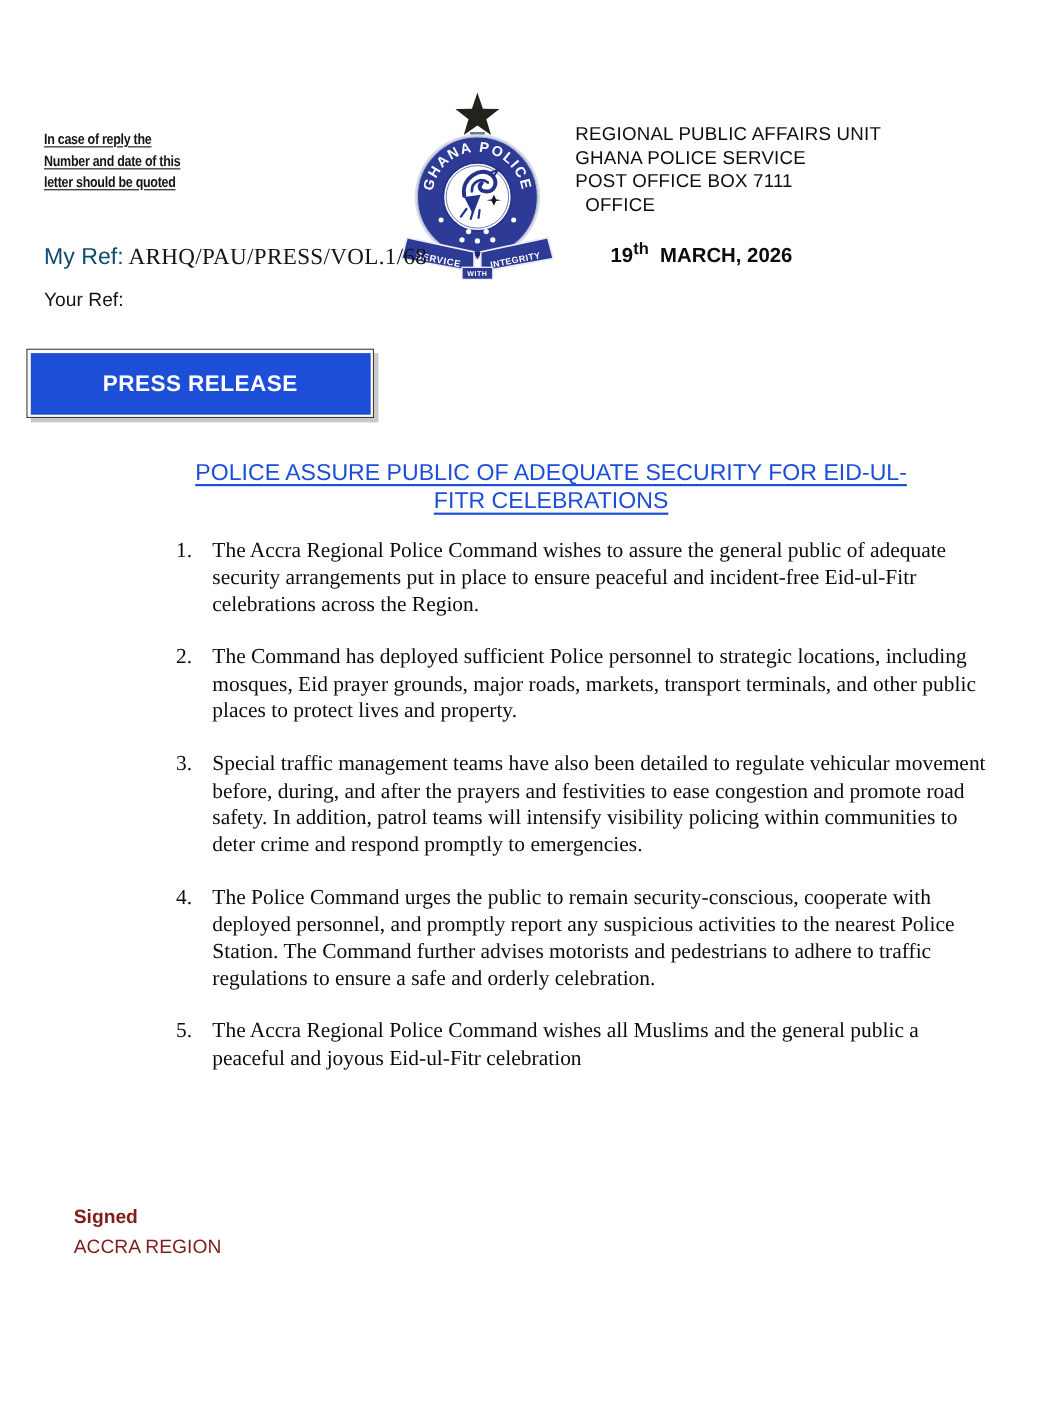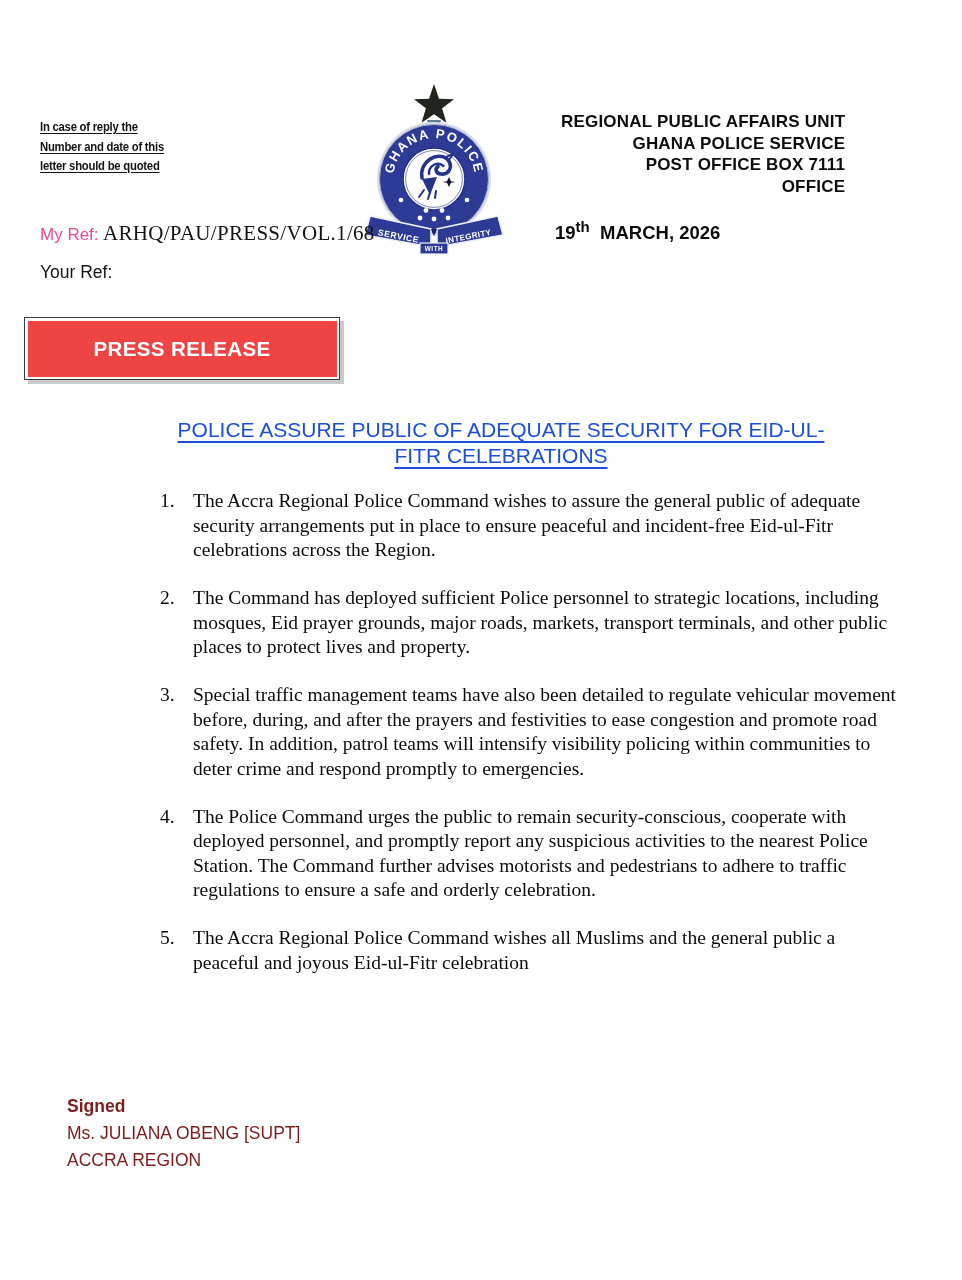--- a/index.html
+++ b/index.html
@@ -18,42 +18,42 @@
     transform:scaleX(0.84); transform-origin:left top;
     letter-spacing:-0.3px; color:#151515;
   }
   .reply-note div { text-decoration:underline; text-underline-offset:2px; white-space:nowrap; }
 
   
   .crest { position:absolute; left:358px; top:82px; width:152px; height:178px; }
 
   
   .unit-block {
-    position:absolute; left:561px; top:111px;
-    font-weight:700; font-size:17px; line-height:21.5px;
-    letter-spacing:0.2px; color:#0d0d0d; white-space:nowrap;text-align:right;
+    position:absolute; left:523px; top:111px;
+    font-weight:400; font-size:17px; line-height:21.5px;
+    letter-spacing:0.2px; color:#0d0d0d; white-space:nowrap;
   }
   .unit-block .indent { padding-left:9px; }
 
   
   .ref-row { position:absolute; left:40px; top:221px; white-space:nowrap; }
-  .ref-label { font-size:17px; color:#ec4899; }
+  .ref-label { font-size:21px; color:#0c4a6e; }
   .ref-value { font-family:"Liberation Serif", serif; font-size:21px; letter-spacing:0.3px; color:#141414; }
   .date-line { position:absolute; left:555px; top:218px; font-weight:700; font-size:18.5px; color:#0d0d0d; white-space:nowrap; }
   .date-line sup { font-size:15px; font-weight:700; }
   .your-ref { position:absolute; left:40px; top:262px; font-size:17.5px; color:#141414;text-align:right; }
 
   
   .press-box-outer {
     position:absolute; left:24px; top:317px; width:316px; height:63px;
     background:#ffffff; border:1.5px solid #3c3c3c; padding:2.5px;
     box-shadow:4px 4px 0 #c9c9c9;
   }
   .press-box {
-    width:100%; height:100%; background:#ef4444; color:#ffffff;
+    width:100%; height:100%; background:#1d4ed8; color:#ffffff;
     display:flex; align-items:center; justify-content:center;
     font-weight:700; font-size:20.5px; letter-spacing:0.4px;
   }
 
   
   .doc-title {
     position:absolute; left:131px; top:417px; width:740px;
     text-align:center; font-weight:400; font-size:21px; line-height:26px;
     color:#1d4ed8;
   }
@@ -189,17 +189,16 @@
       <div class="txt">The Police Command urges the public to remain security-conscious, cooperate with deployed personnel, and promptly report any suspicious activities to the nearest Police Station. The Command further advises motorists and pedestrians to adhere to traffic regulations to ensure a safe and orderly celebration.</div>
     </div>
     <div class="body-item">
       <span class="num">5.</span>
       <div class="txt">The Accra Regional Police Command wishes all Muslims and the general public a peaceful and joyous Eid-ul-Fitr celebration</div>
     </div>
   </div>
 
   <div class="signature">
     <div class="bold">Signed</div>
-    <div>Ms. JULIANA OBENG [SUPT]</div>
     <div>ACCRA REGION</div>
   </div>
 
 </div>
 
 </body></html>

